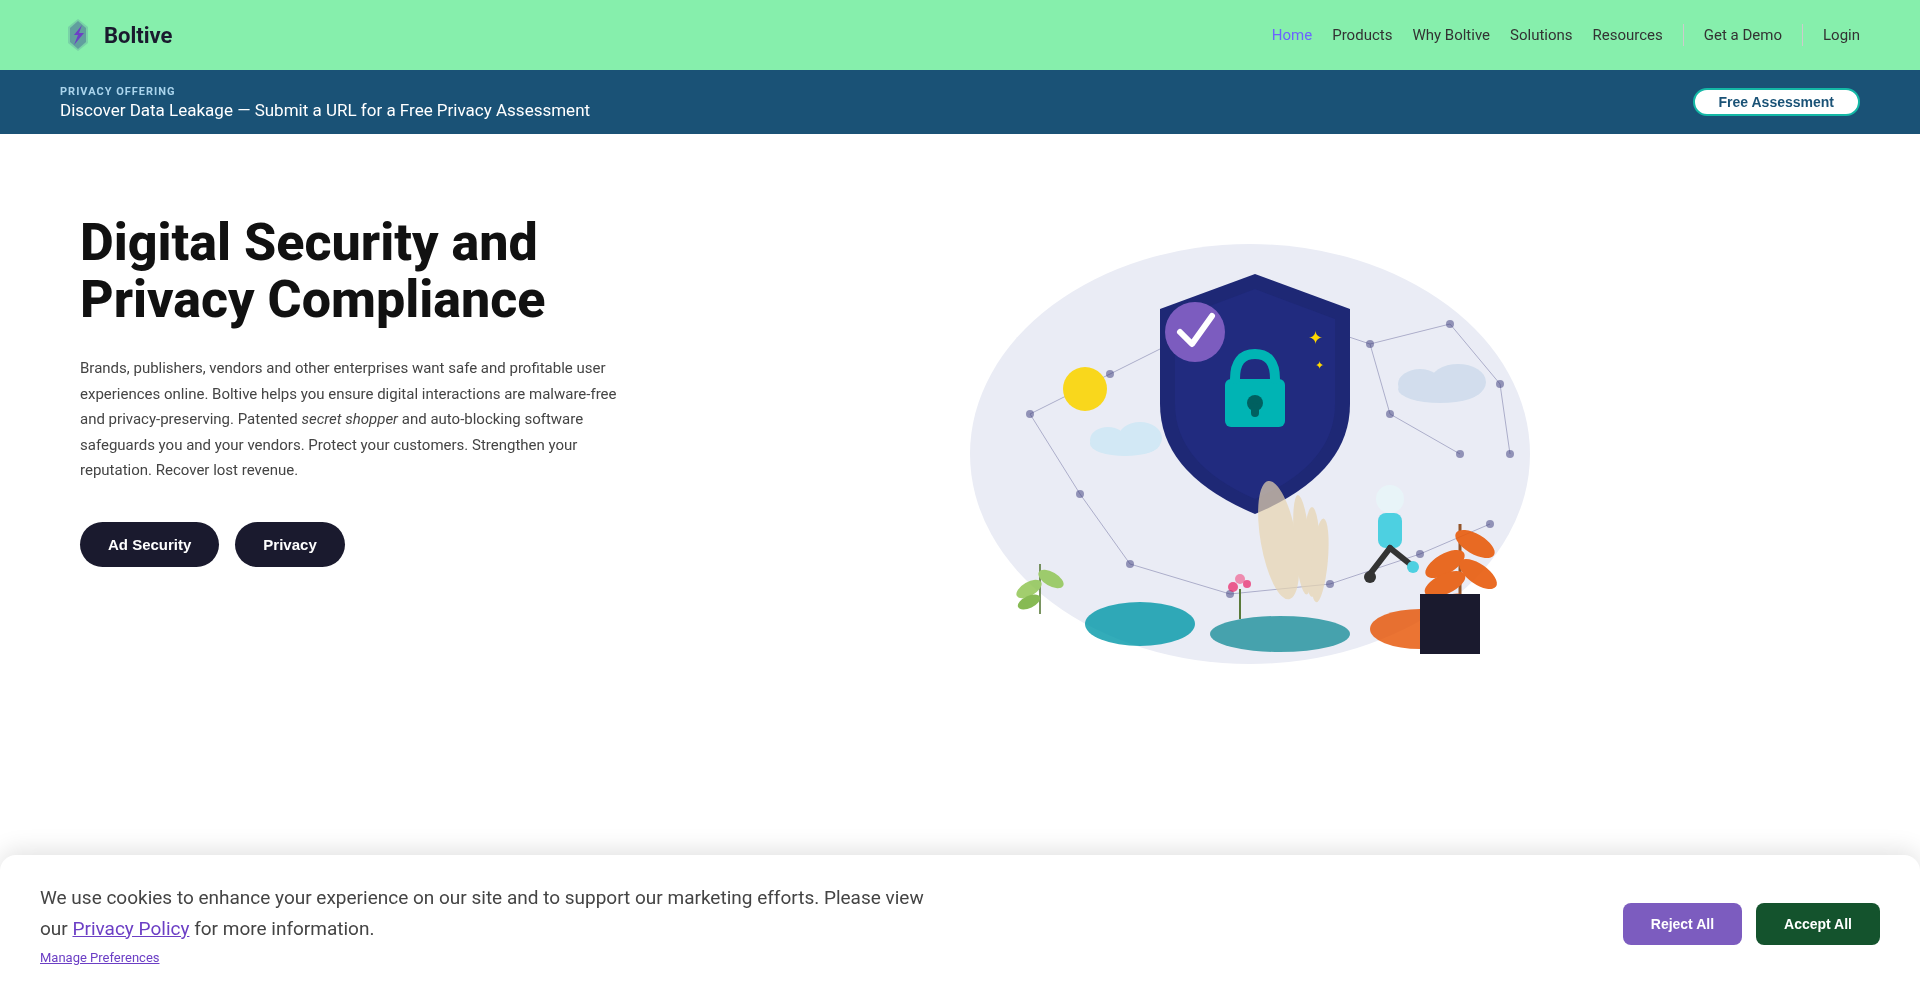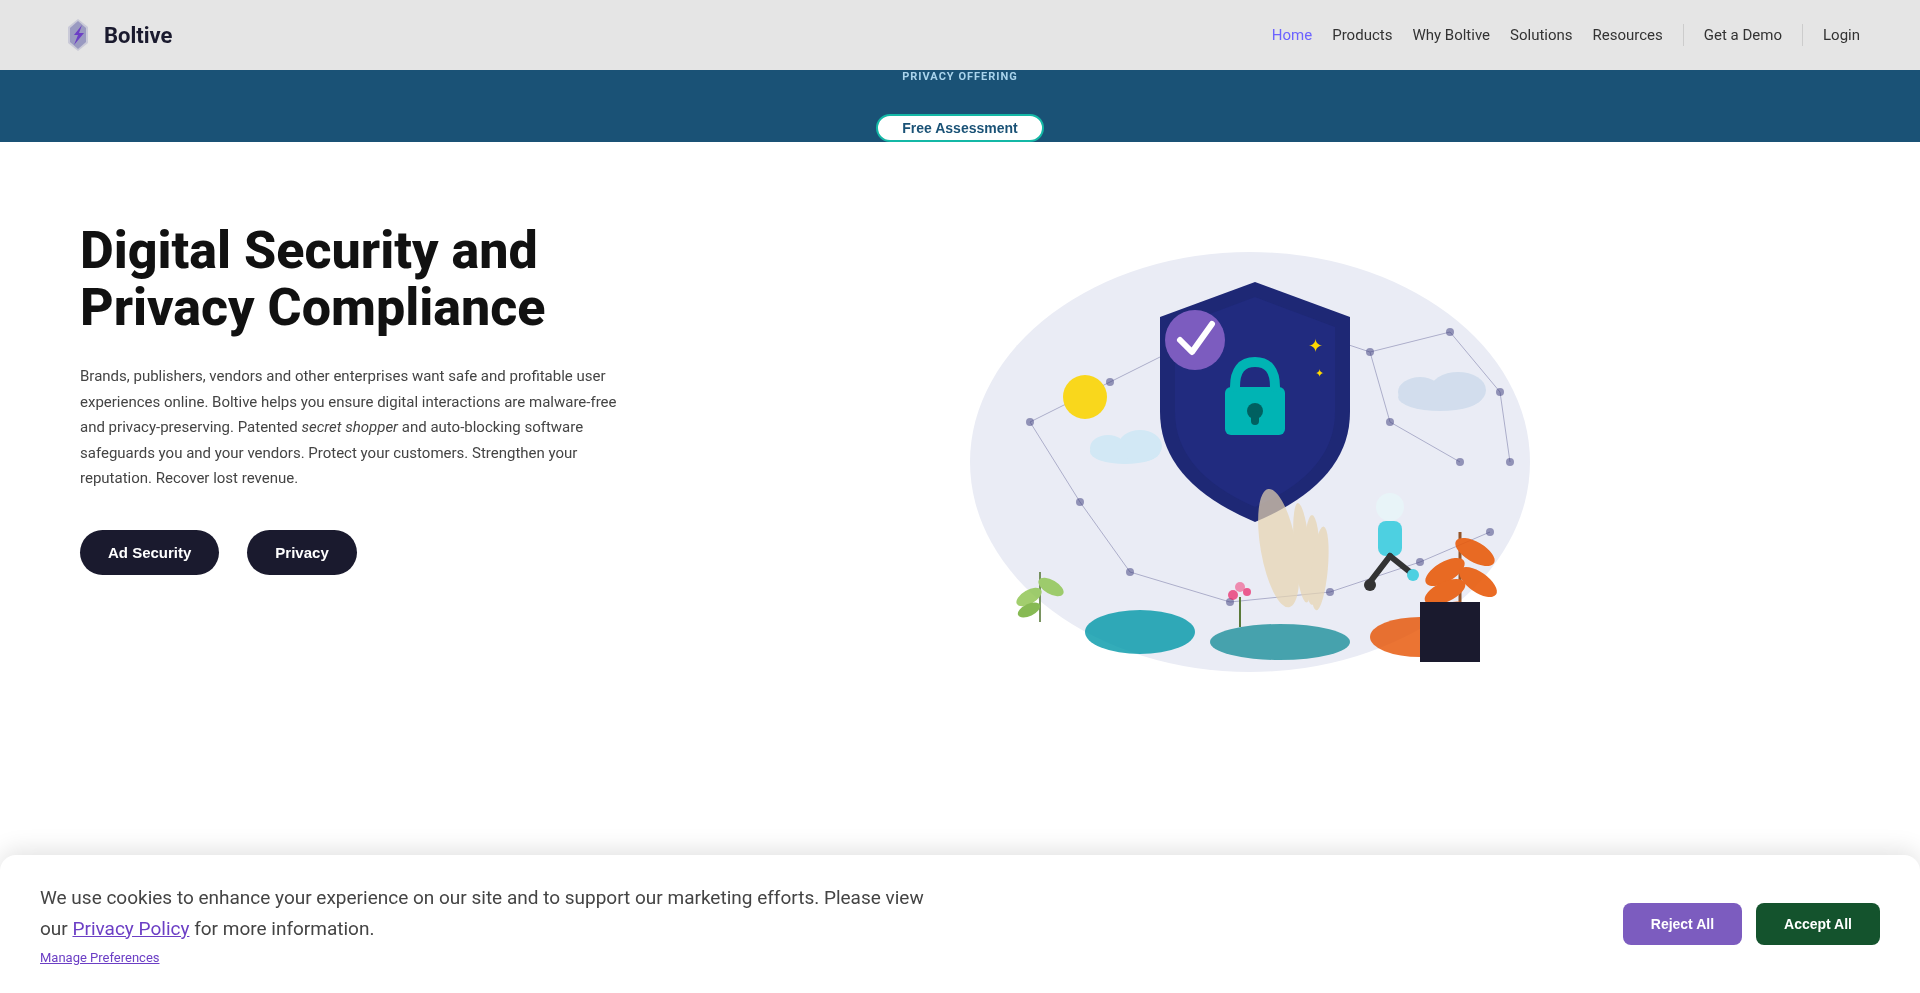--- a/index.html
+++ b/index.html
@@ -1,57 +1,57 @@
 <!DOCTYPE html>
 <html><head>
   <meta charset="utf-8">
   <style>
     * { margin: 0; padding: 0; box-sizing: border-box; }
     body { font-family: -apple-system, BlinkMacSystemFont, 'Segoe UI', Roboto, sans-serif; background: #fff; overflow-x: hidden; }
 
     
     nav {
       display: flex; align-items: center; justify-content: space-between;
-      padding: 0 60px; height: 70px; background: #e5e5e5;
+      padding: 0 60px; height: 70px; background: #86efac;
       box-shadow: 0 1px 4px rgba(0,0,0,0.08);
     }
     .nav-logo { display: flex; align-items: center; gap: 8px; text-decoration: none; }
     .nav-logo-icon { width: 36px; height: 36px; }
     .nav-logo-text { font-size: 22px; font-weight: 700; color: #1a1a2e; }
     .nav-links { display: flex; align-items: center; gap: 20px; }
     .nav-link { text-decoration: none; font-size: 15px; color: #333; }
     .nav-link.active { color: #6c63ff; }
     .nav-divider { width: 1px; height: 22px; background: #ccc; }
     .nav-link.login { color: #333; }
 
     
     .banner {
       background: #1a5276;
       display: flex; align-items: center; justify-content: space-between;
-      padding: 0 60px; height: 72px; flex-direction: column;
+      padding: 0 60px; height: 64px;
     }
     .banner-left {}
     .banner-label { font-size: 11px; font-weight: 700; color: #aad4ec; letter-spacing: 1px; text-transform: uppercase; }
     .banner-text { font-size: 17px; color: #fff; margin-top: 2px; }
     .banner-btn {
       border: 2px solid #14b8a6; background: #fff; color: #1a5276;
       padding: 4px 24px; border-radius: 24px; font-size: 14px; font-weight: 600;
       cursor: pointer; white-space: nowrap;
     }
 
     
     .hero {
       display: flex; align-items: flex-start; justify-content: space-between;
       padding: 80px 60px 60px 80px; min-height: 580px; background: #fff; position: relative; overflow: hidden;
     }
     .hero-left { max-width: 560px; }
     .hero-title { font-size: 52px; font-weight: 800; color: #111; line-height: 1.1; margin-bottom: 28px; }
     .hero-desc { font-size: 15px; color: #444; line-height: 1.7; margin-bottom: 38px; }
     .hero-desc em { font-style: italic; }
-    .hero-buttons { display: flex; gap: 28px; }
+    .hero-buttons { display: flex; gap: 16px; }
     .hero-btn {
       padding: 14px 28px; border-radius: 28px; font-size: 15px; font-weight: 600;
       cursor: pointer; border: none; background: #1a1a2e; color: #fff;
     }
 
     
     .hero-right { flex: 1; display: flex; justify-content: center; align-items: center; }
 
     
     .cookie-banner {
@@ -96,20 +96,21 @@
     <div class="nav-divider"></div>
     <a class="nav-link" href="#">Get a Demo</a>
     <div class="nav-divider"></div>
     <a class="nav-link login" href="#">Login</a>
   </div>
 </nav>
 
 <div class="banner">
   <div class="banner-left">
     <div class="banner-label">Privacy Offering</div>
+    <div class="banner-text">Discover Data Leakage — Submit a URL for a Free Privacy Assessment</div>
   </div>
   <button class="banner-btn">Free Assessment</button>
 </div>
 
 <section class="hero">
   <div class="hero-left">
     <h1 class="hero-title">Digital Security and Privacy Compliance</h1>
     <p class="hero-desc">
       <span>Brands, publishers, vendors and other enterprises want safe and profitable user experiences online. Boltive helps you ensure digital interactions are malware-free and privacy-preserving. Patented </span><em>secret shopper</em><span> and auto-blocking software safeguards you and your vendors. Protect your customers. Strengthen your reputation. Recover lost revenue.</span>
     </p>

